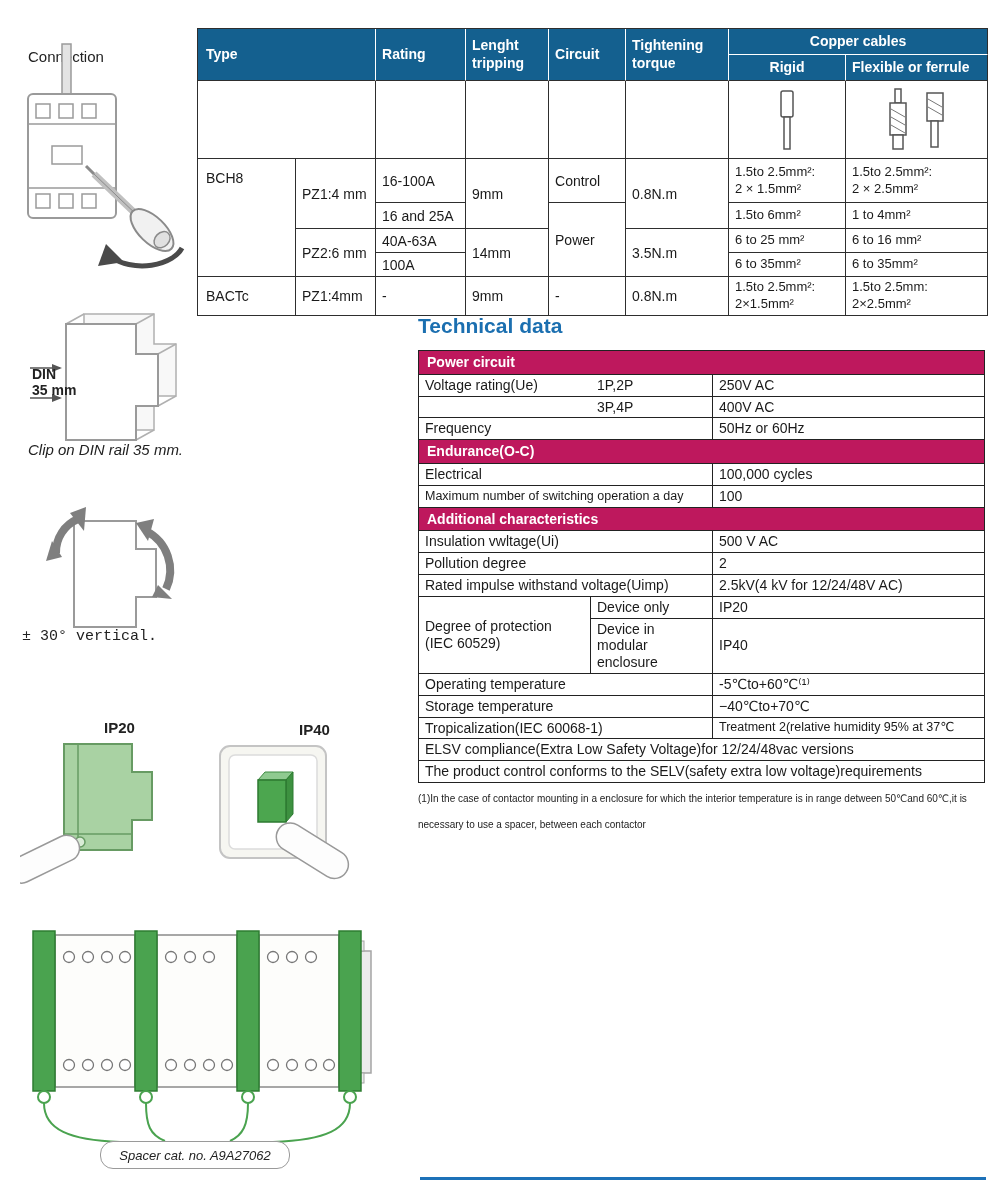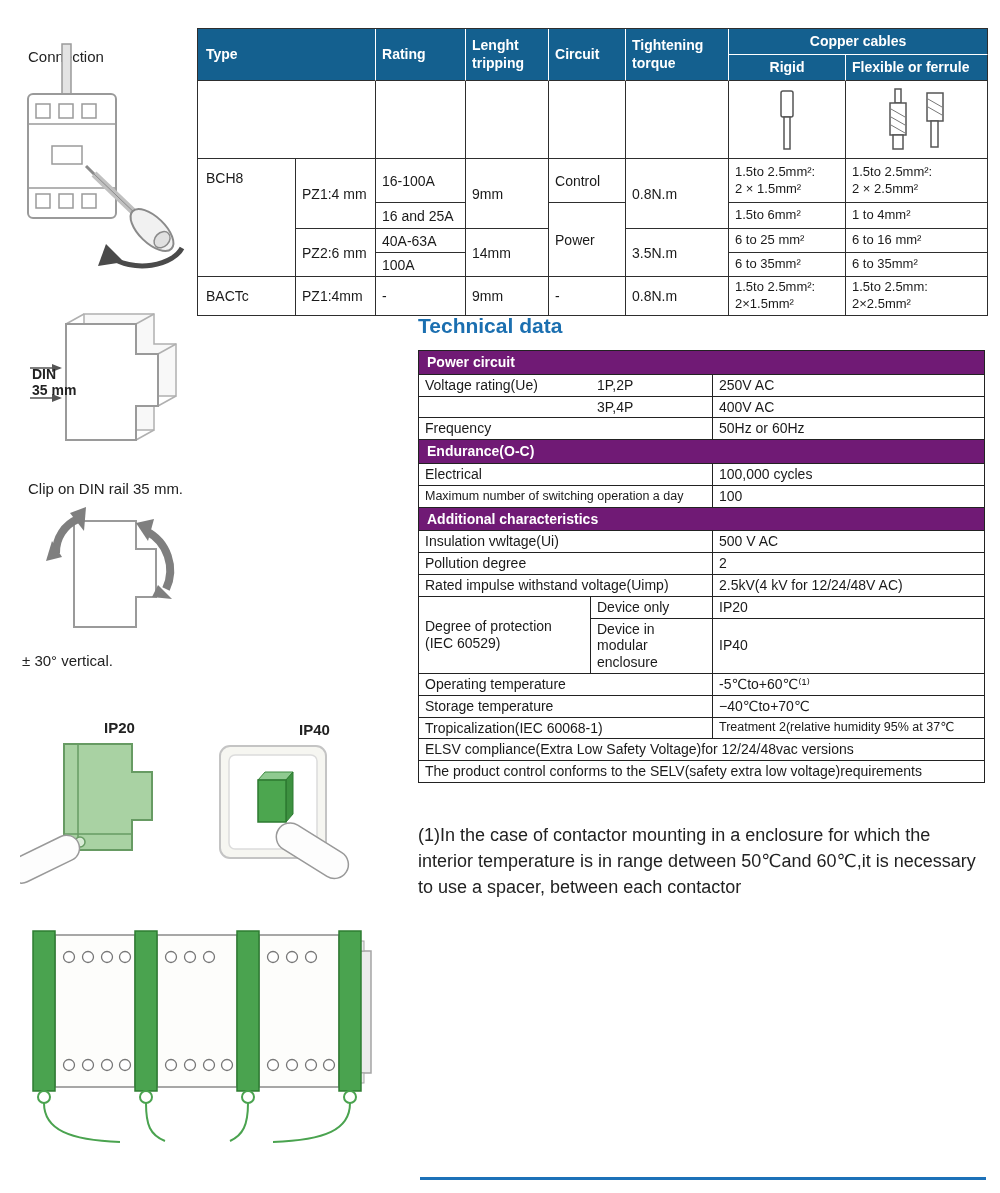--- a/index.html
+++ b/index.html
@@ -19,26 +19,26 @@
   table.spec thead th.nowrap { white-space:nowrap;margin-top:24px; }
   table.spec td.v-top { vertical-align:top; padding-top:11px; }
   table.spec td.copper { font-size:13px; line-height:1.3; }
   table.spec td.icon-cell { text-align:center; vertical-align:middle; }
   table.spec td.pad8 { padding-left:8px; }
 
   
   .tech-title { position:absolute; left:418px; top:314px; font-size:21px; font-weight:bold; color:#1b6fb0; }
   table.tech { position:absolute; left:418px; top:350px; width:566px; table-layout:fixed; border-spacing:0; border-top:1px solid #222; border-left:1px solid #222; }
   table.tech td { border-right:1px solid #222; border-bottom:1px solid #222; font-size:14px; padding:2px 6px; height:20px; vertical-align:middle; line-height:1.2; overflow:hidden; }
-  table.tech td.sec { background:#701a75; color:#fff; font-weight:bold; font-size:14px; padding:3px 8px; }
+  table.tech td.sec { background:#be185d; color:#fff; font-weight:bold; font-size:14px; padding:3px 8px; }
   table.tech td.no-r { border-right:none;margin-left:20px; }
   table.tech td.small-txt { font-size:12.5px; }
   table.tech td.nowrap { white-space:nowrap; }
 
-  .footnote { position:absolute; left:418px; top:786px; width:572px; font-size:18px; line-height:26px; color:#222;margin-top:36px; }
+  .footnote { position:absolute; left:418px; top:786px; width:572px; font-size:10px; line-height:26px; color:#222; }
 
   .caption { position:absolute; font-size:15px; color:#222; }
   .side-label { position:absolute; font-size:15px; font-weight:bold; color:#222; }
   .din-label { position:absolute; font-size:14px; font-weight:bold; color:#222; white-space:pre-line; line-height:1.15; }
 
   .spacer-box { position:absolute; left:100px; top:1141px; width:190px; height:28px; background:#fff; border:1.5px solid #9a9a9a; border-radius:13px; display:flex; align-items:center; justify-content:center; font-size:13px; font-style:italic; color:#222; z-index:2; }
   .blue-rule { position:absolute; left:420px; top:1177px; width:566px; height:3px; background:#1d71b8; }
 
   svg { display:block; }
 </style>
@@ -185,34 +185,34 @@
       <line x1="50" y1="134" x2="68" y2="124" stroke="#b0b0b0" stroke-width="1.5"></line>
       <path d="M50,18 L120,18 L120,48 L142,48 L142,100 L120,100 L120,134 L50,134 Z" fill="#ffffff" stroke="#9a9a9a" stroke-width="2"></path>
       <polygon points="46,62 36,58 36,66" fill="#555"></polygon>
       <line x1="14" y1="62" x2="44" y2="62" stroke="#555" stroke-width="1.5"></line>
       <polygon points="46,92 36,88 36,96" fill="#555"></polygon>
       <line x1="14" y1="92" x2="44" y2="92" stroke="#555" stroke-width="1.5"></line>
     </svg>
   </div>
   <div class="din-label" style="left:24px; top:366px;margin-left:8px;">DIN
 35 mm</div>
-  <div class="caption" style="left:28px; top:480px;">Clip on DIN rail 35 mm.</div>
+  <div class="caption" style="left:28px; top:441px;font-style:italic;">Clip on DIN rail 35 mm.</div>
 
   <div class="abs" style="left:16px; top:505px; width:175px; height:142px;">
     <svg width="175" height="142" viewBox="0 0 175 142">
       <path d="M58,16 L120,16 L120,44 L140,44 L140,92 L120,92 L120,122 L58,122 Z" fill="#ffffff" stroke="#9a9a9a" stroke-width="2"></path>
       <path d="M40,48 A36 36 0 0 1 62,14" fill="none" stroke="#7f7f7f" stroke-width="8"></path>
       <polygon points="70,2 54,8 68,26" fill="#7f7f7f"></polygon>
       <polygon points="30,56 46,52 36,36" fill="#7f7f7f"></polygon>
       <path d="M130,26 A44 44 0 0 1 150,84" fill="none" stroke="#7f7f7f" stroke-width="8"></path>
       <polygon points="120,18 138,14 132,36" fill="#7f7f7f"></polygon>
       <polygon points="156,94 142,80 136,92" fill="#7f7f7f"></polygon>
     </svg>
   </div>
-  <div class="caption" style="left:22px; top:652px;">± 30°  vertical.</div>
+  <div class="caption" style="left:22px; top:628px;font-family:Liberation Mono, monospace;">± 30°  vertical.</div>
 
   <div class="side-label" style="left:104px; top:719px;">IP20</div>
   <div class="side-label" style="left:299px; top:721px;">IP40</div>
 
   <div class="abs" style="left:20px; top:738px; width:165px; height:150px;">
     <svg width="165" height="150" viewBox="0 0 165 150">
       <path d="M44,6 L112,6 L112,34 L132,34 L132,82 L112,82 L112,112 L44,112 Z" fill="#a9d2a3" stroke="#679b63" stroke-width="2"></path>
       <line x1="58" y1="6" x2="58" y2="112" stroke="#679b63" stroke-width="1.5"></line>
       <line x1="44" y1="96" x2="112" y2="96" stroke="#679b63" stroke-width="1.5"></line>
       <circle cx="60" cy="104" r="5" fill="#d9ecd6" stroke="#679b63" stroke-width="1.5"></circle>
@@ -362,16 +362,19 @@
         <circle cx="325" cy="172" r="6"></circle>
       </g>
       <g fill="none" stroke="#4aa34f" stroke-width="2">
         <path d="M19,178 C19,205 45,215 95,217"></path>
         <path d="M121,178 C121,200 125,210 140,216"></path>
         <path d="M223,178 C223,200 218,210 205,216"></path>
         <path d="M325,178 C325,205 300,215 248,217"></path>
       </g>
     </svg>
   </div>
+  <div class="spacer-box">
+    <span>Spacer cat. no. A9A27062</span>
+  </div>
 
   <div class="blue-rule"></div>
 
 </div>
 
 </body></html>

